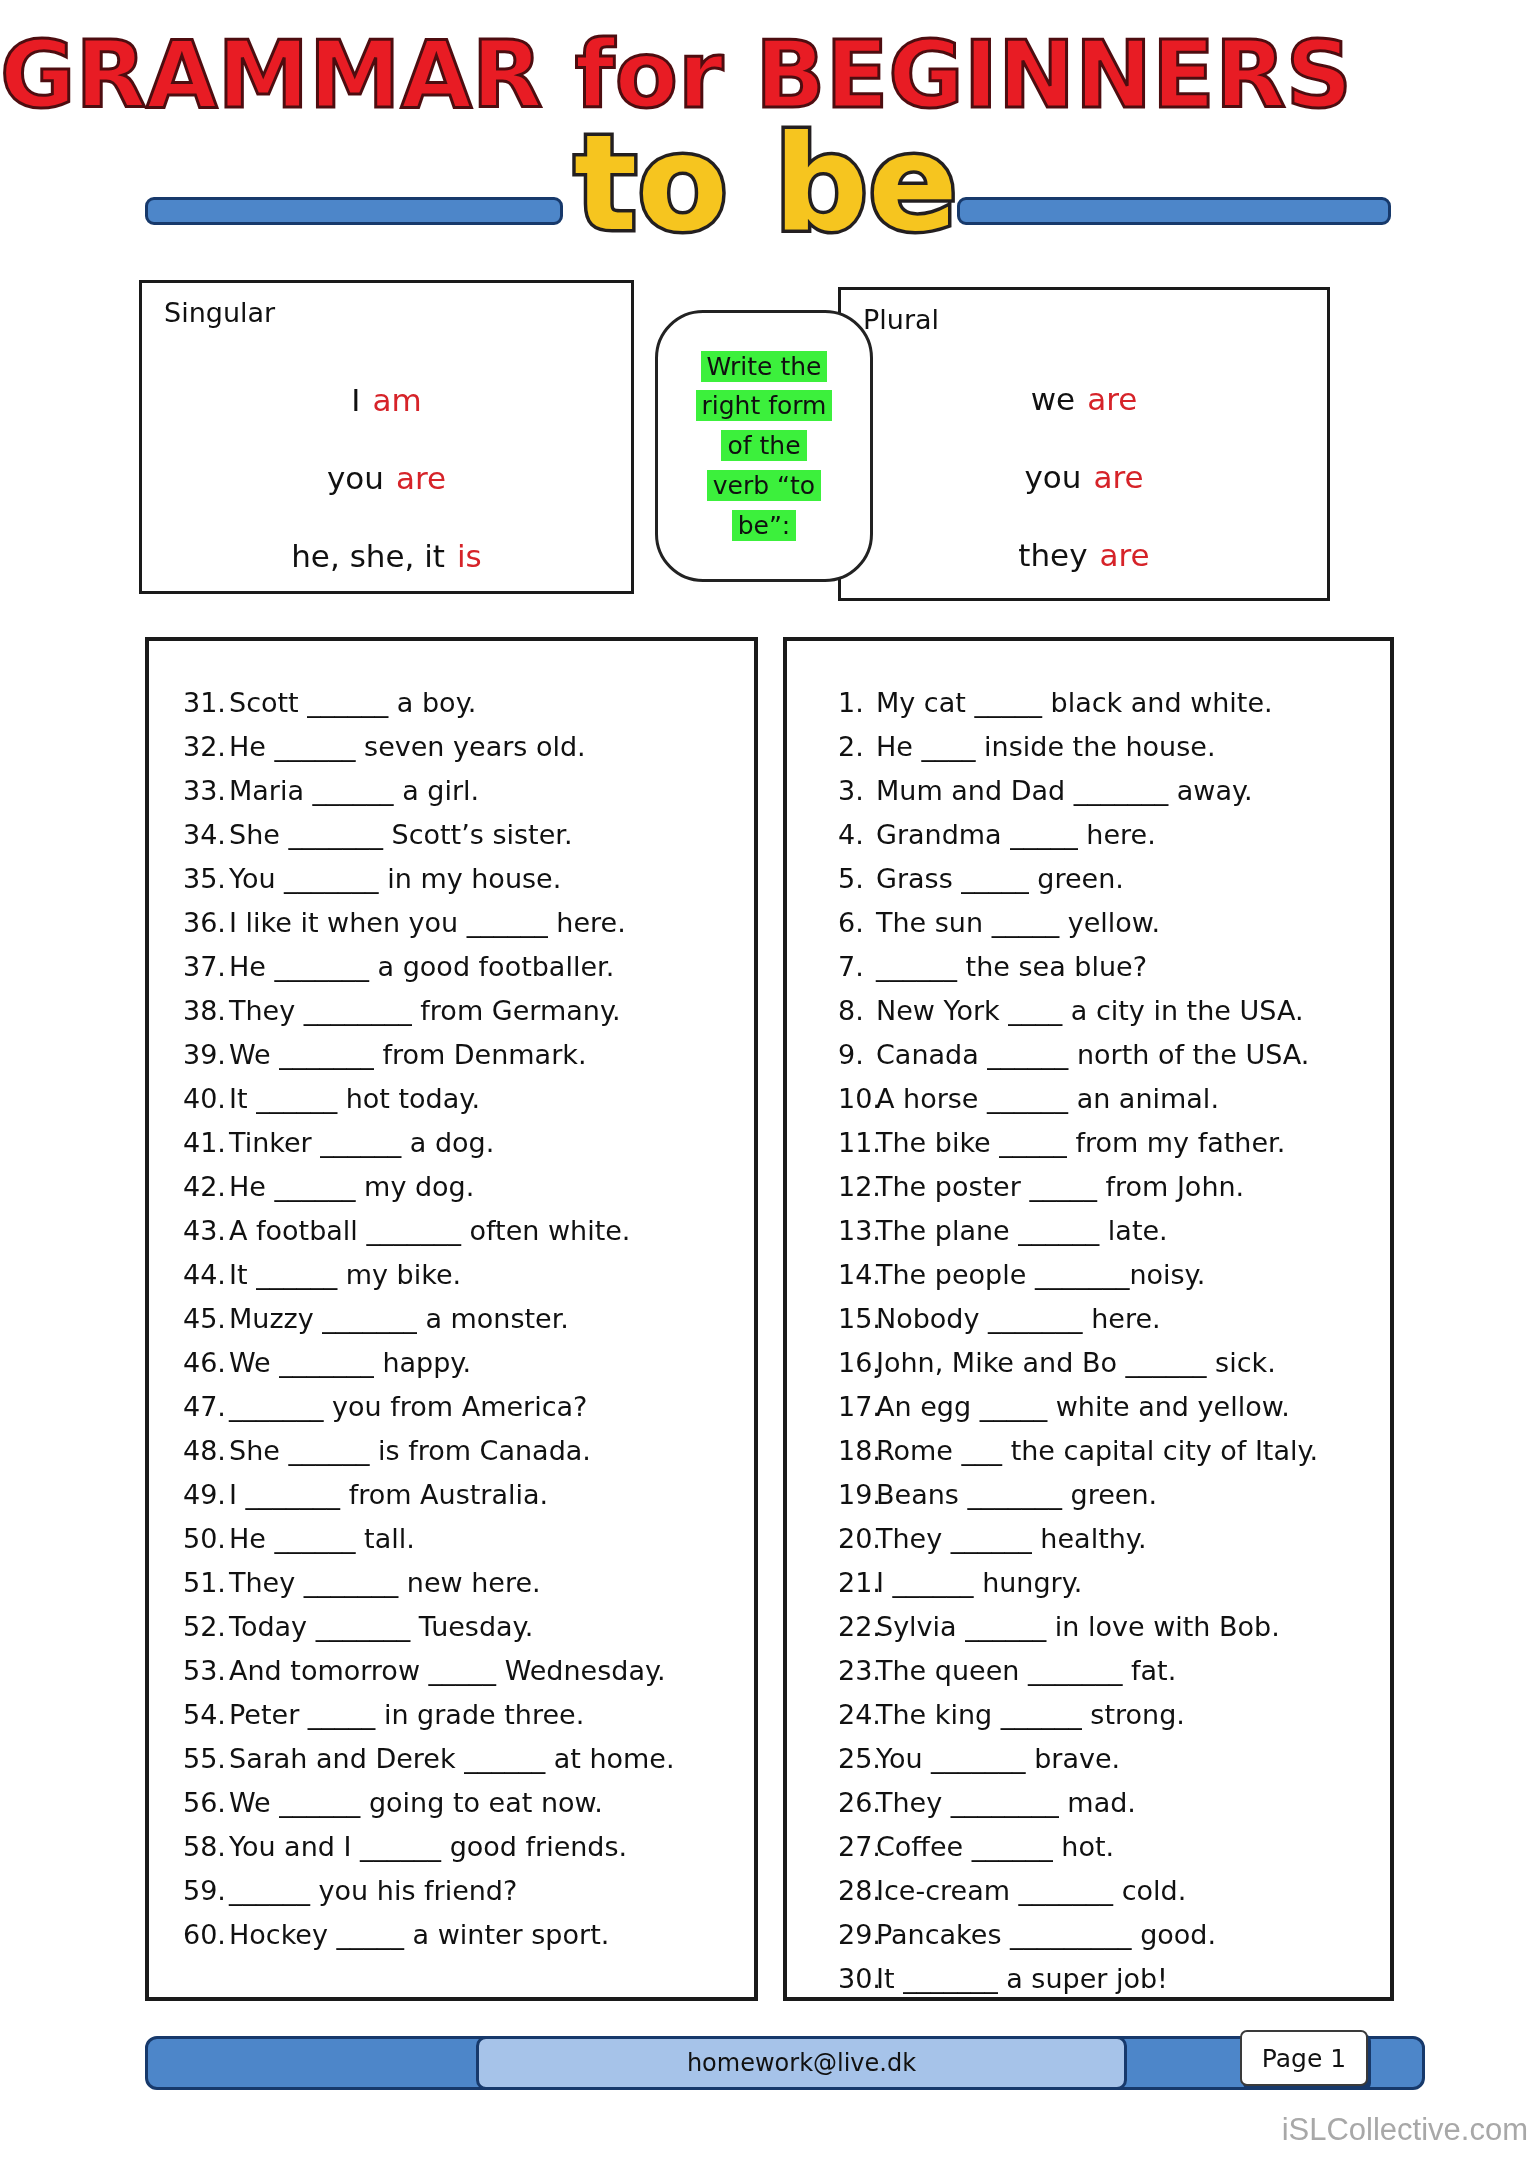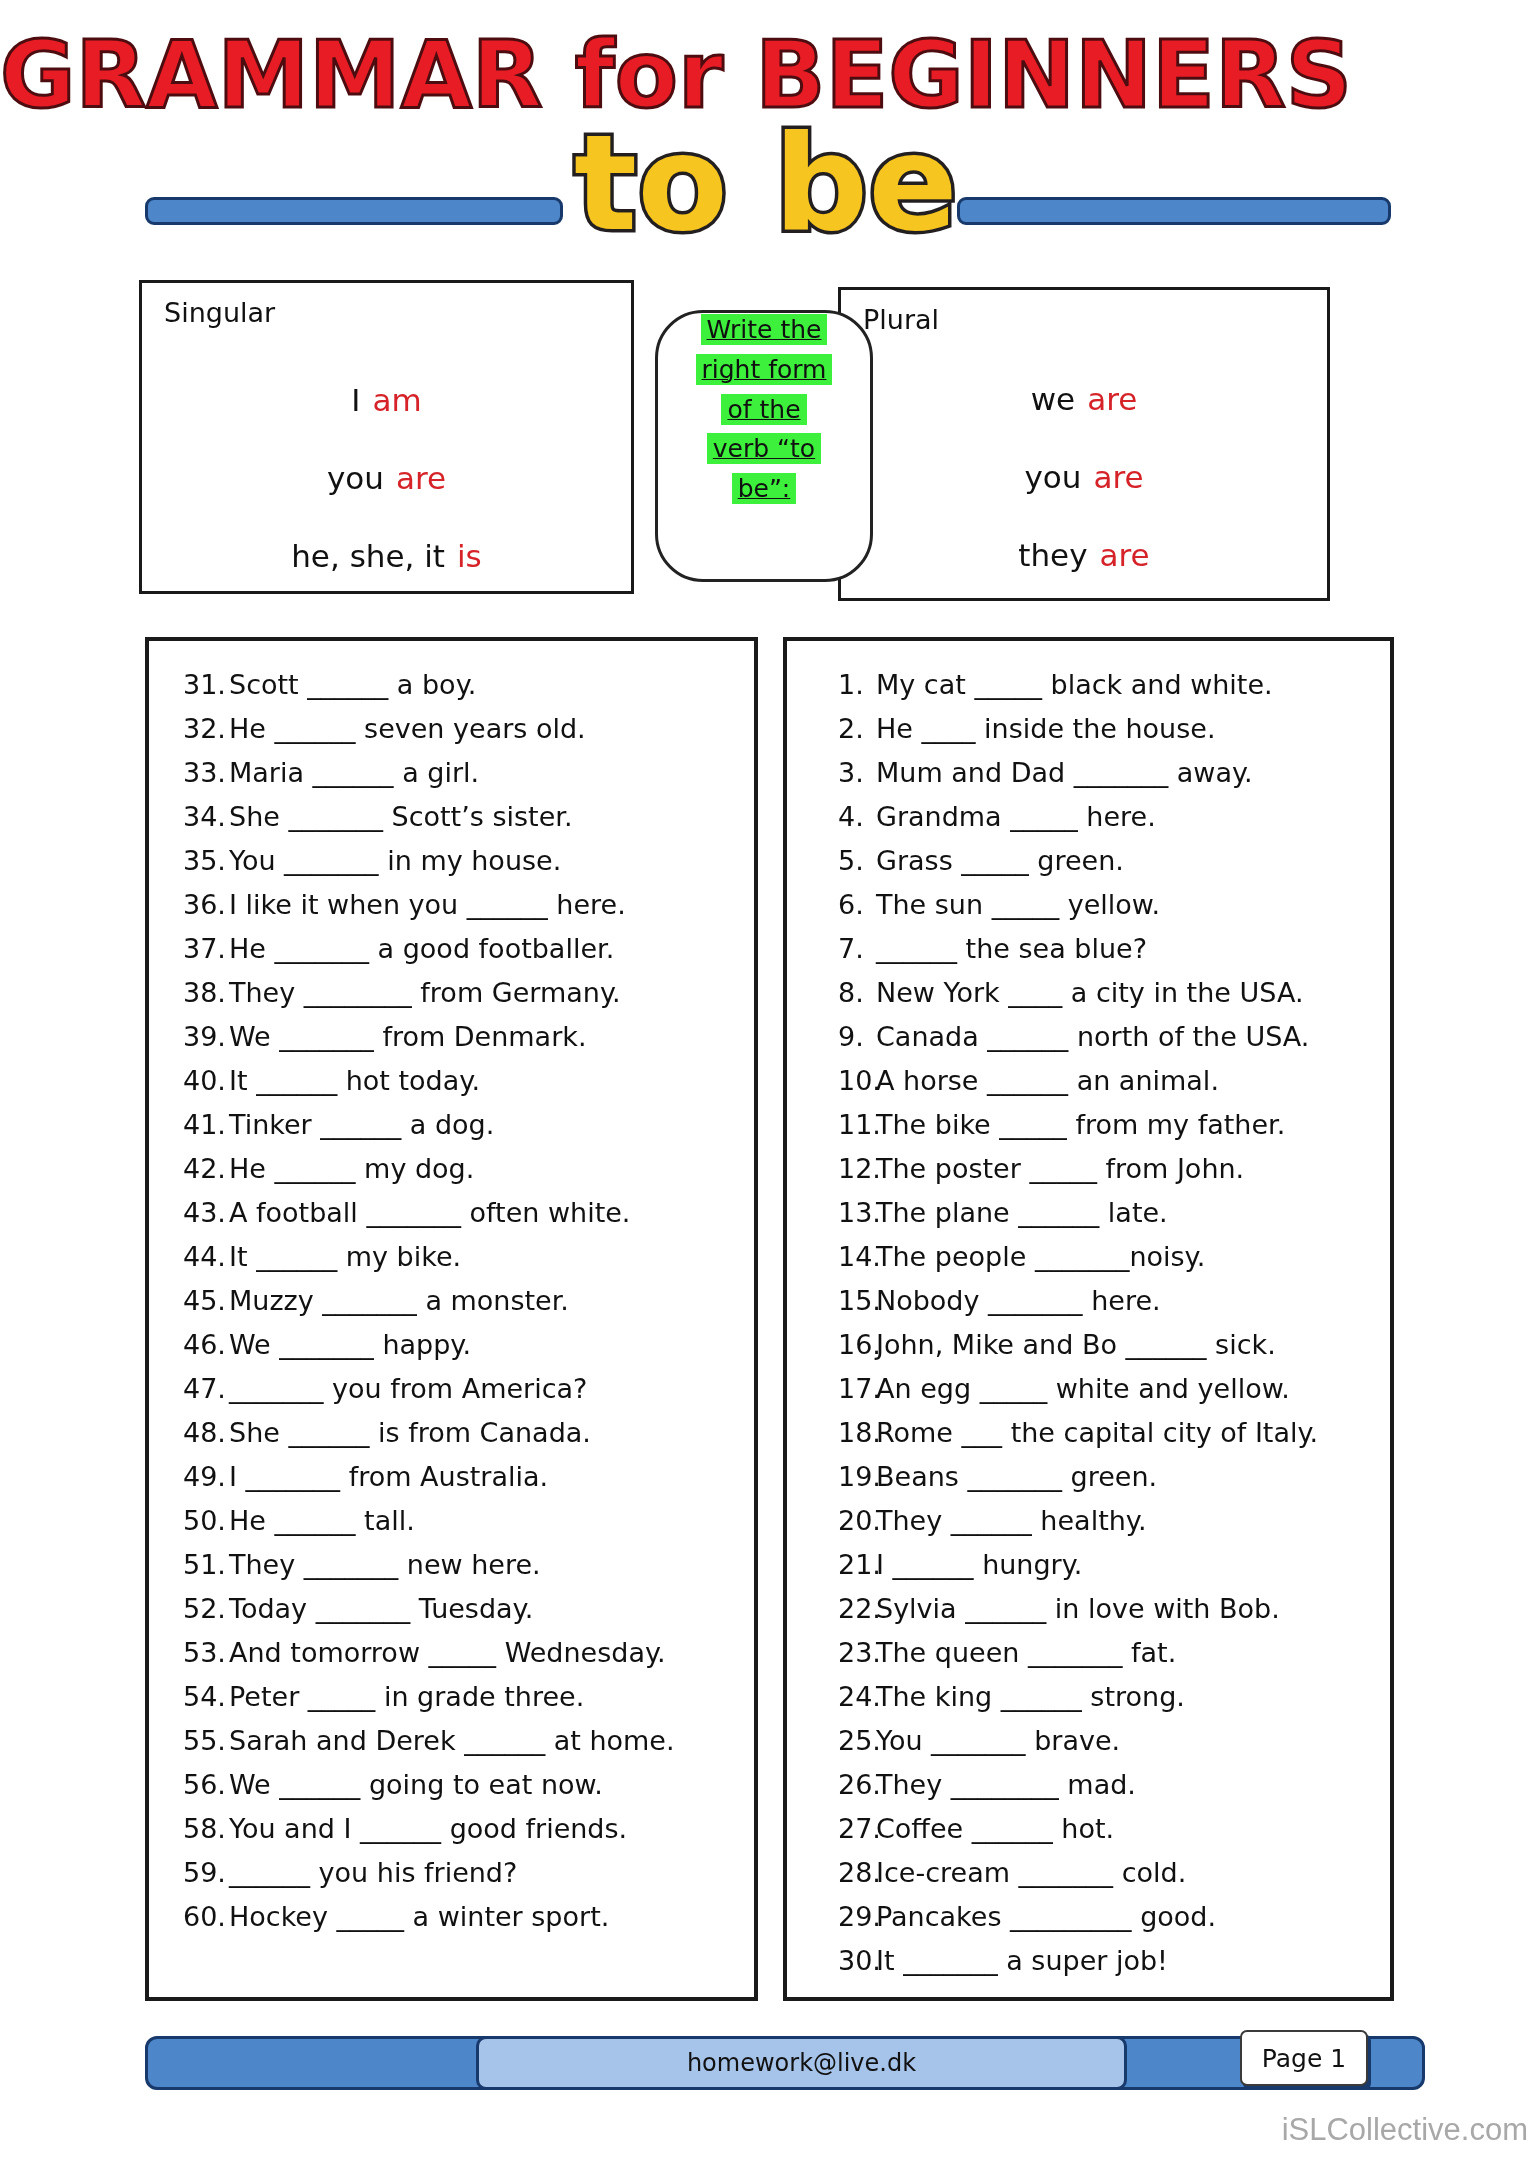--- a/index.html
+++ b/index.html
@@ -26,29 +26,29 @@
   .forms{position:absolute;left:0;right:0;}
   .singular-box .forms{top:78px;}
   .plural-box .forms{top:70px;}
   .form-row{height:78px;display:flex;align-items:center;justify-content:center;
             font-size:31px;color:#111;}
   .verb{color:#d62329;margin-left:12px;}
 
   
   .instruction-box{position:absolute;left:655px;top:310px;width:212px;height:266px;
                    border:3px solid #222;border-radius:48px;background:#fff;
-                   display:flex;align-items:flex-start;justify-content:center;z-index:2;text-decoration:underline;}
+                   display:flex;align-items:center;justify-content:center;z-index:2;}
   .hl-lines{display:flex;flex-direction:column;align-items:center;gap:6px;text-align:center;}
   .hl{background:#3cf03c;color:#101010;font-size:25px;line-height:1.35;padding:1px 6px;}
 
   
   .exercise-box{position:absolute;top:637px;height:1356px;border:4px solid #1a1a1a;background:#fff;}
   .exercise-box.left{left:145px;width:605px;}
   .exercise-box.right{left:783px;width:603px;}
-  .list{padding-top:21px;}
+  .list{padding-top:10px;margin-top:29px;}
   .item{display:flex;align-items:center;height:44px;font-size:27px;white-space:nowrap;}
   .exercise-box.left .item{padding-left:34px;}
   .exercise-box.right .item{padding-left:51px;}
   .num{flex-shrink:0;}
   .exercise-box.left .num{width:46px;}
   .exercise-box.right .num{width:38px;}
 
   
   .footer-bar{position:absolute;left:145px;top:2036px;width:1280px;height:54px;
               background:#4d86c9;border:3px solid #17396b;border-radius:12px;box-sizing:border-box;}

